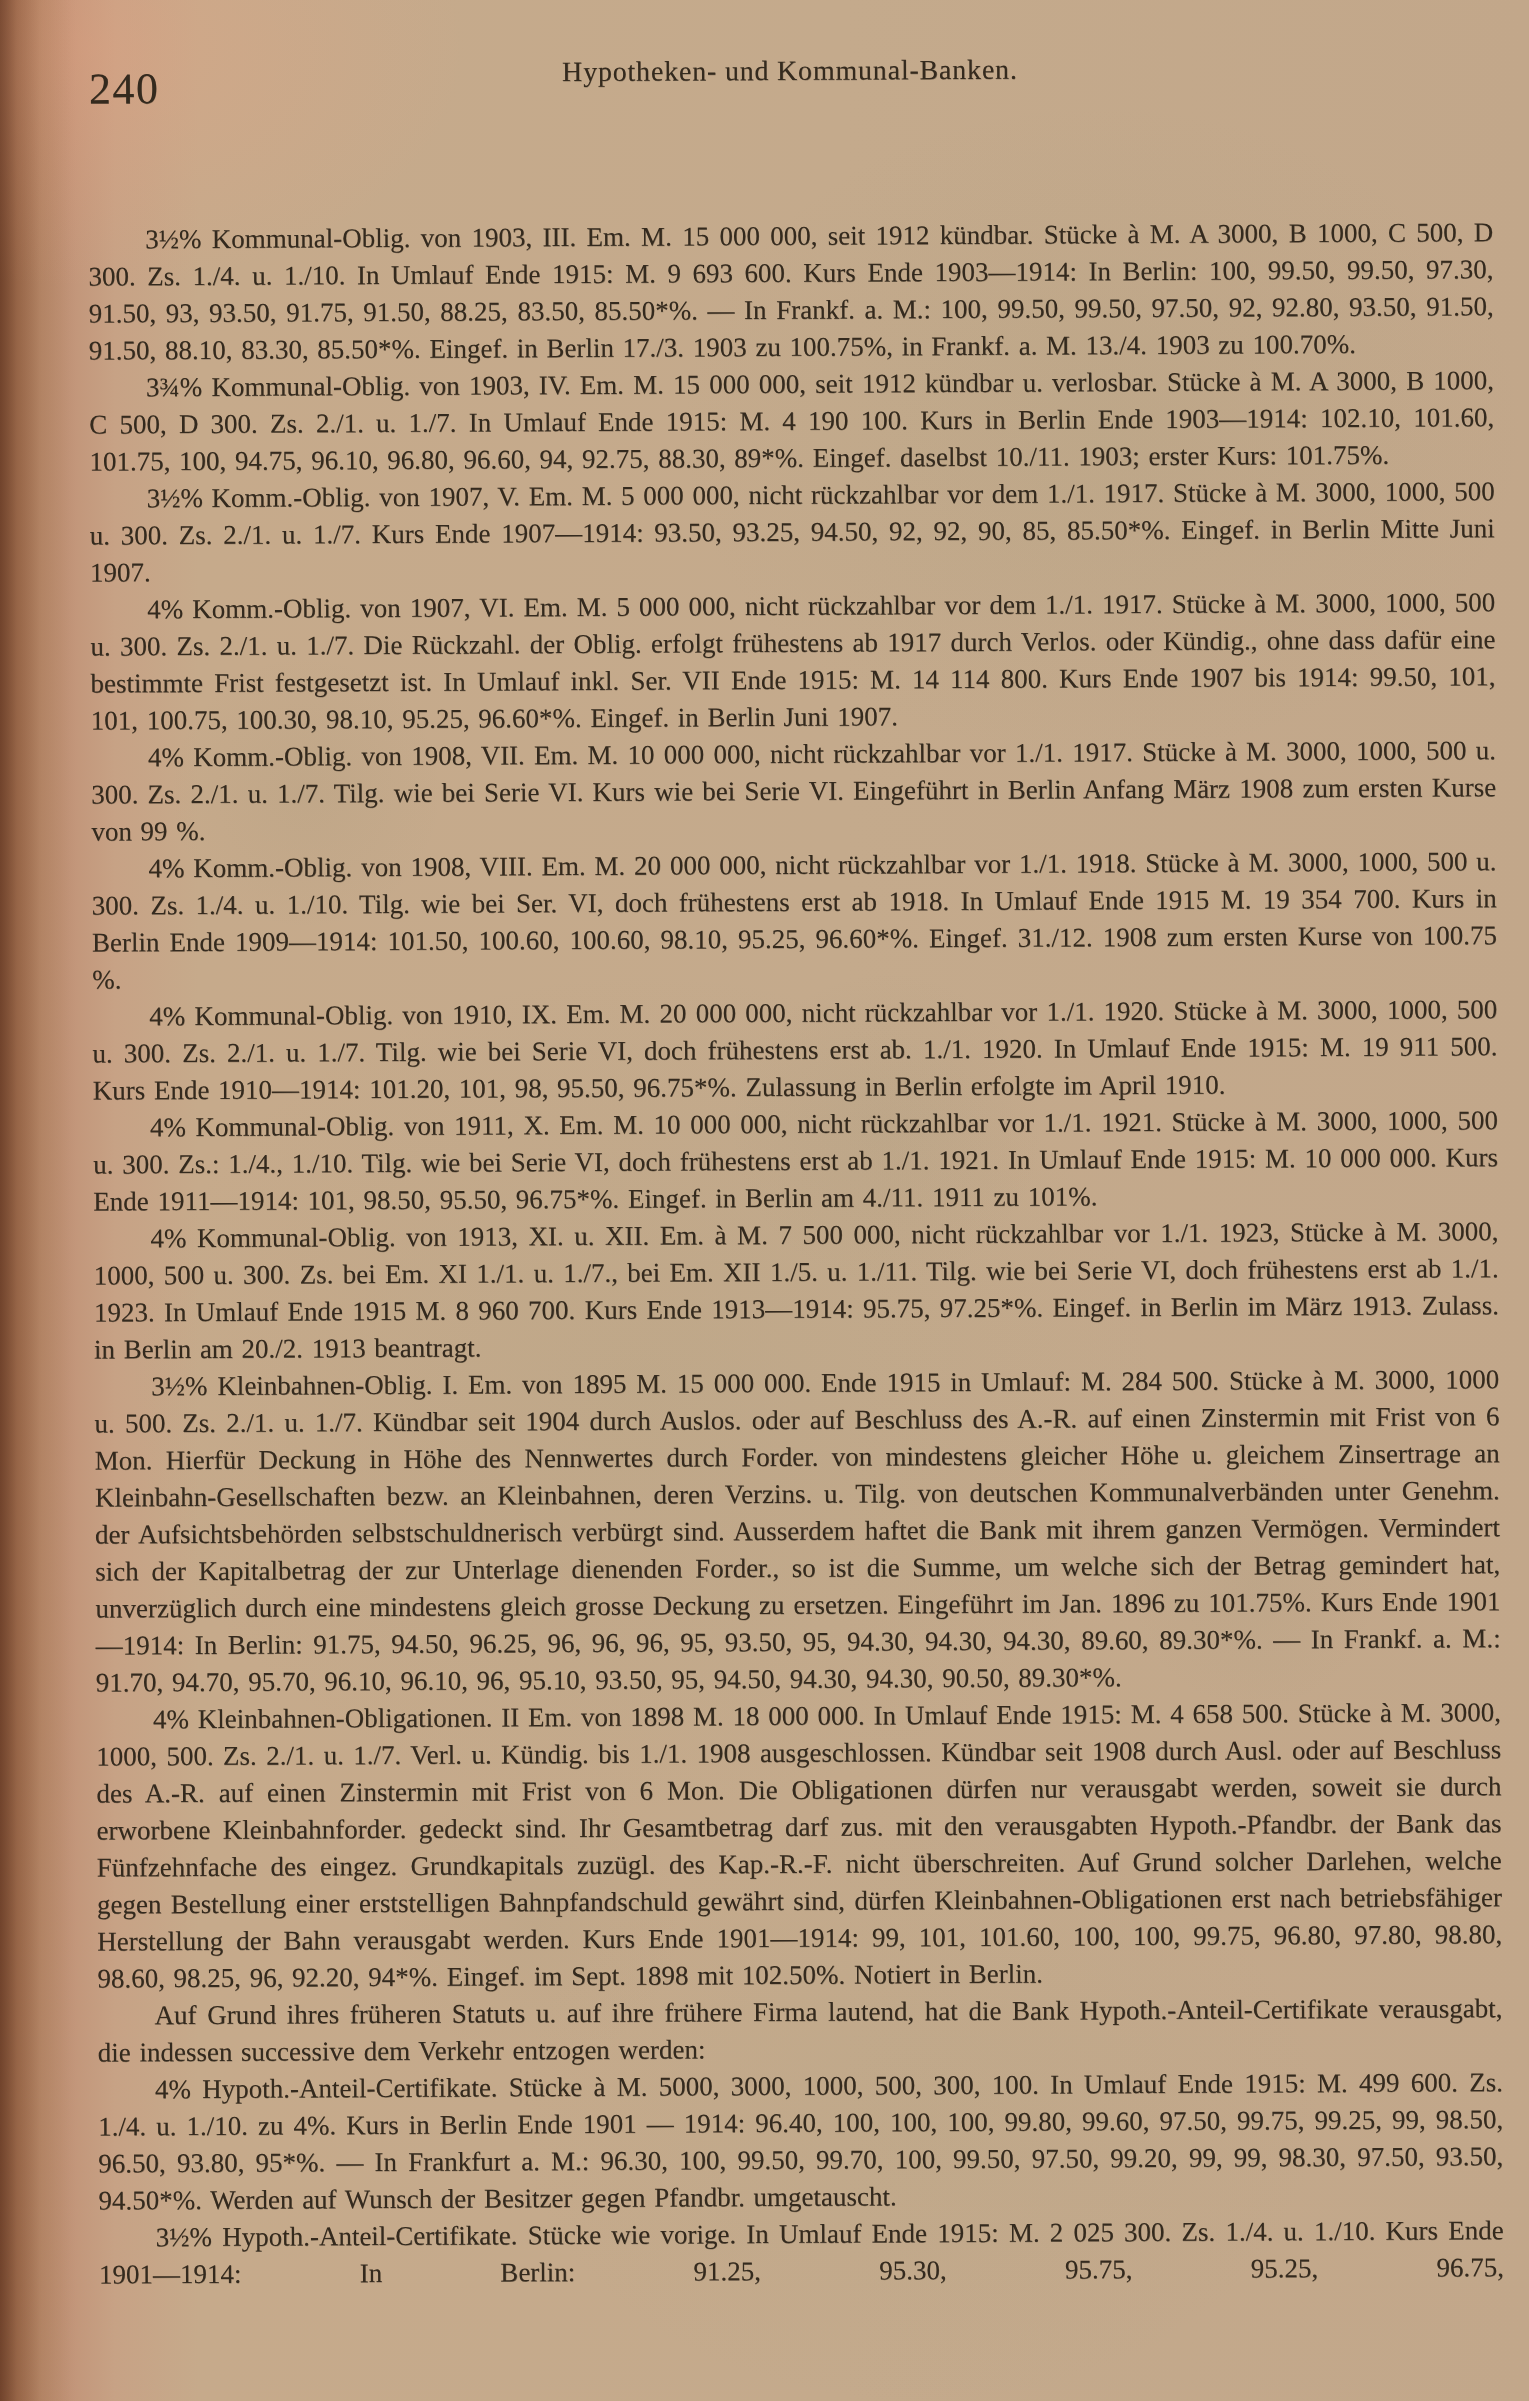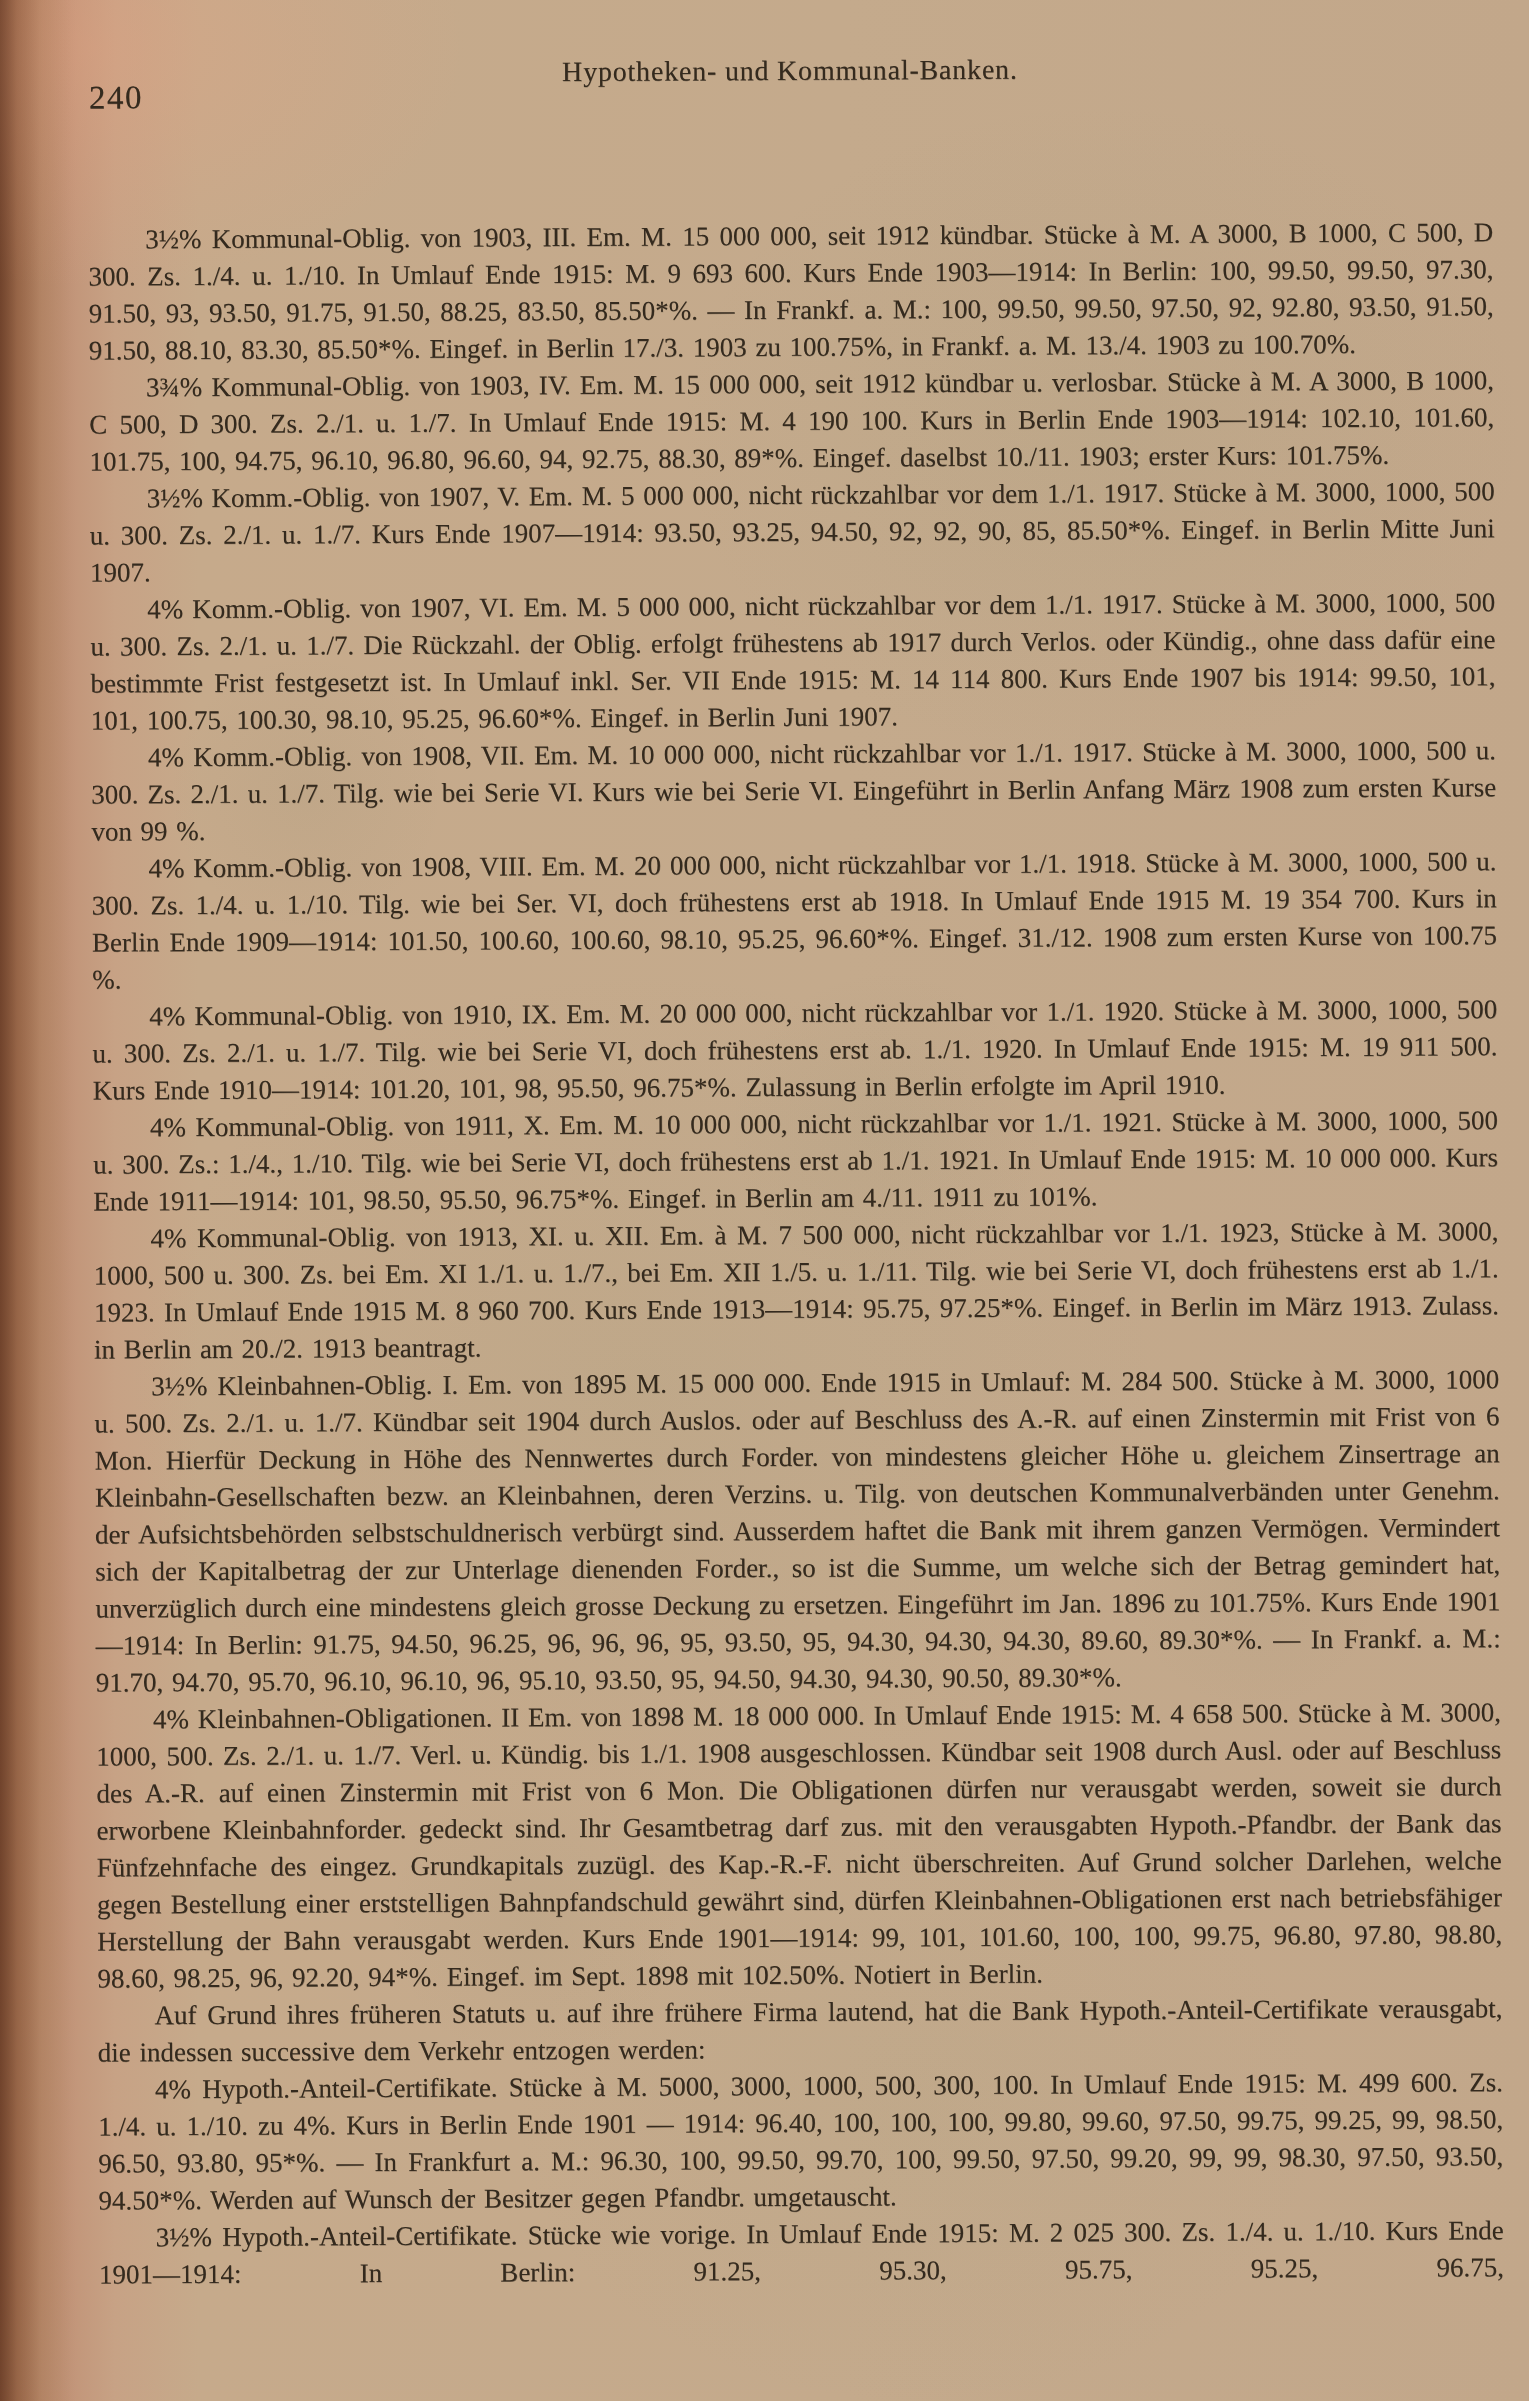--- a/index.html
+++ b/index.html
@@ -45,24 +45,23 @@
     transform-origin: 50% 0;
     color: #342a1e;
     font-family: "Liberation Serif", "DejaVu Serif", serif;
   }
 
   .page-header { position: relative; height: 44px; }
 
   .page-number {
     position: absolute;
     left: 1.5px; top: 4.6px;
-    font-size: 33px;
+    font-size: 44px;
     letter-spacing: 1.5px;
     text-shadow: 0.3px 0.5px 0.6px rgba(51,40,29,0.45);
-    margin-top: 16px;
   }
 
   .running-title {
     display: block;
     text-align: center;
     font-size: 28px;
     letter-spacing: 0.8px;
     text-shadow: 0.3px 0.5px 0.6px rgba(51,40,29,0.45);
   }
 

